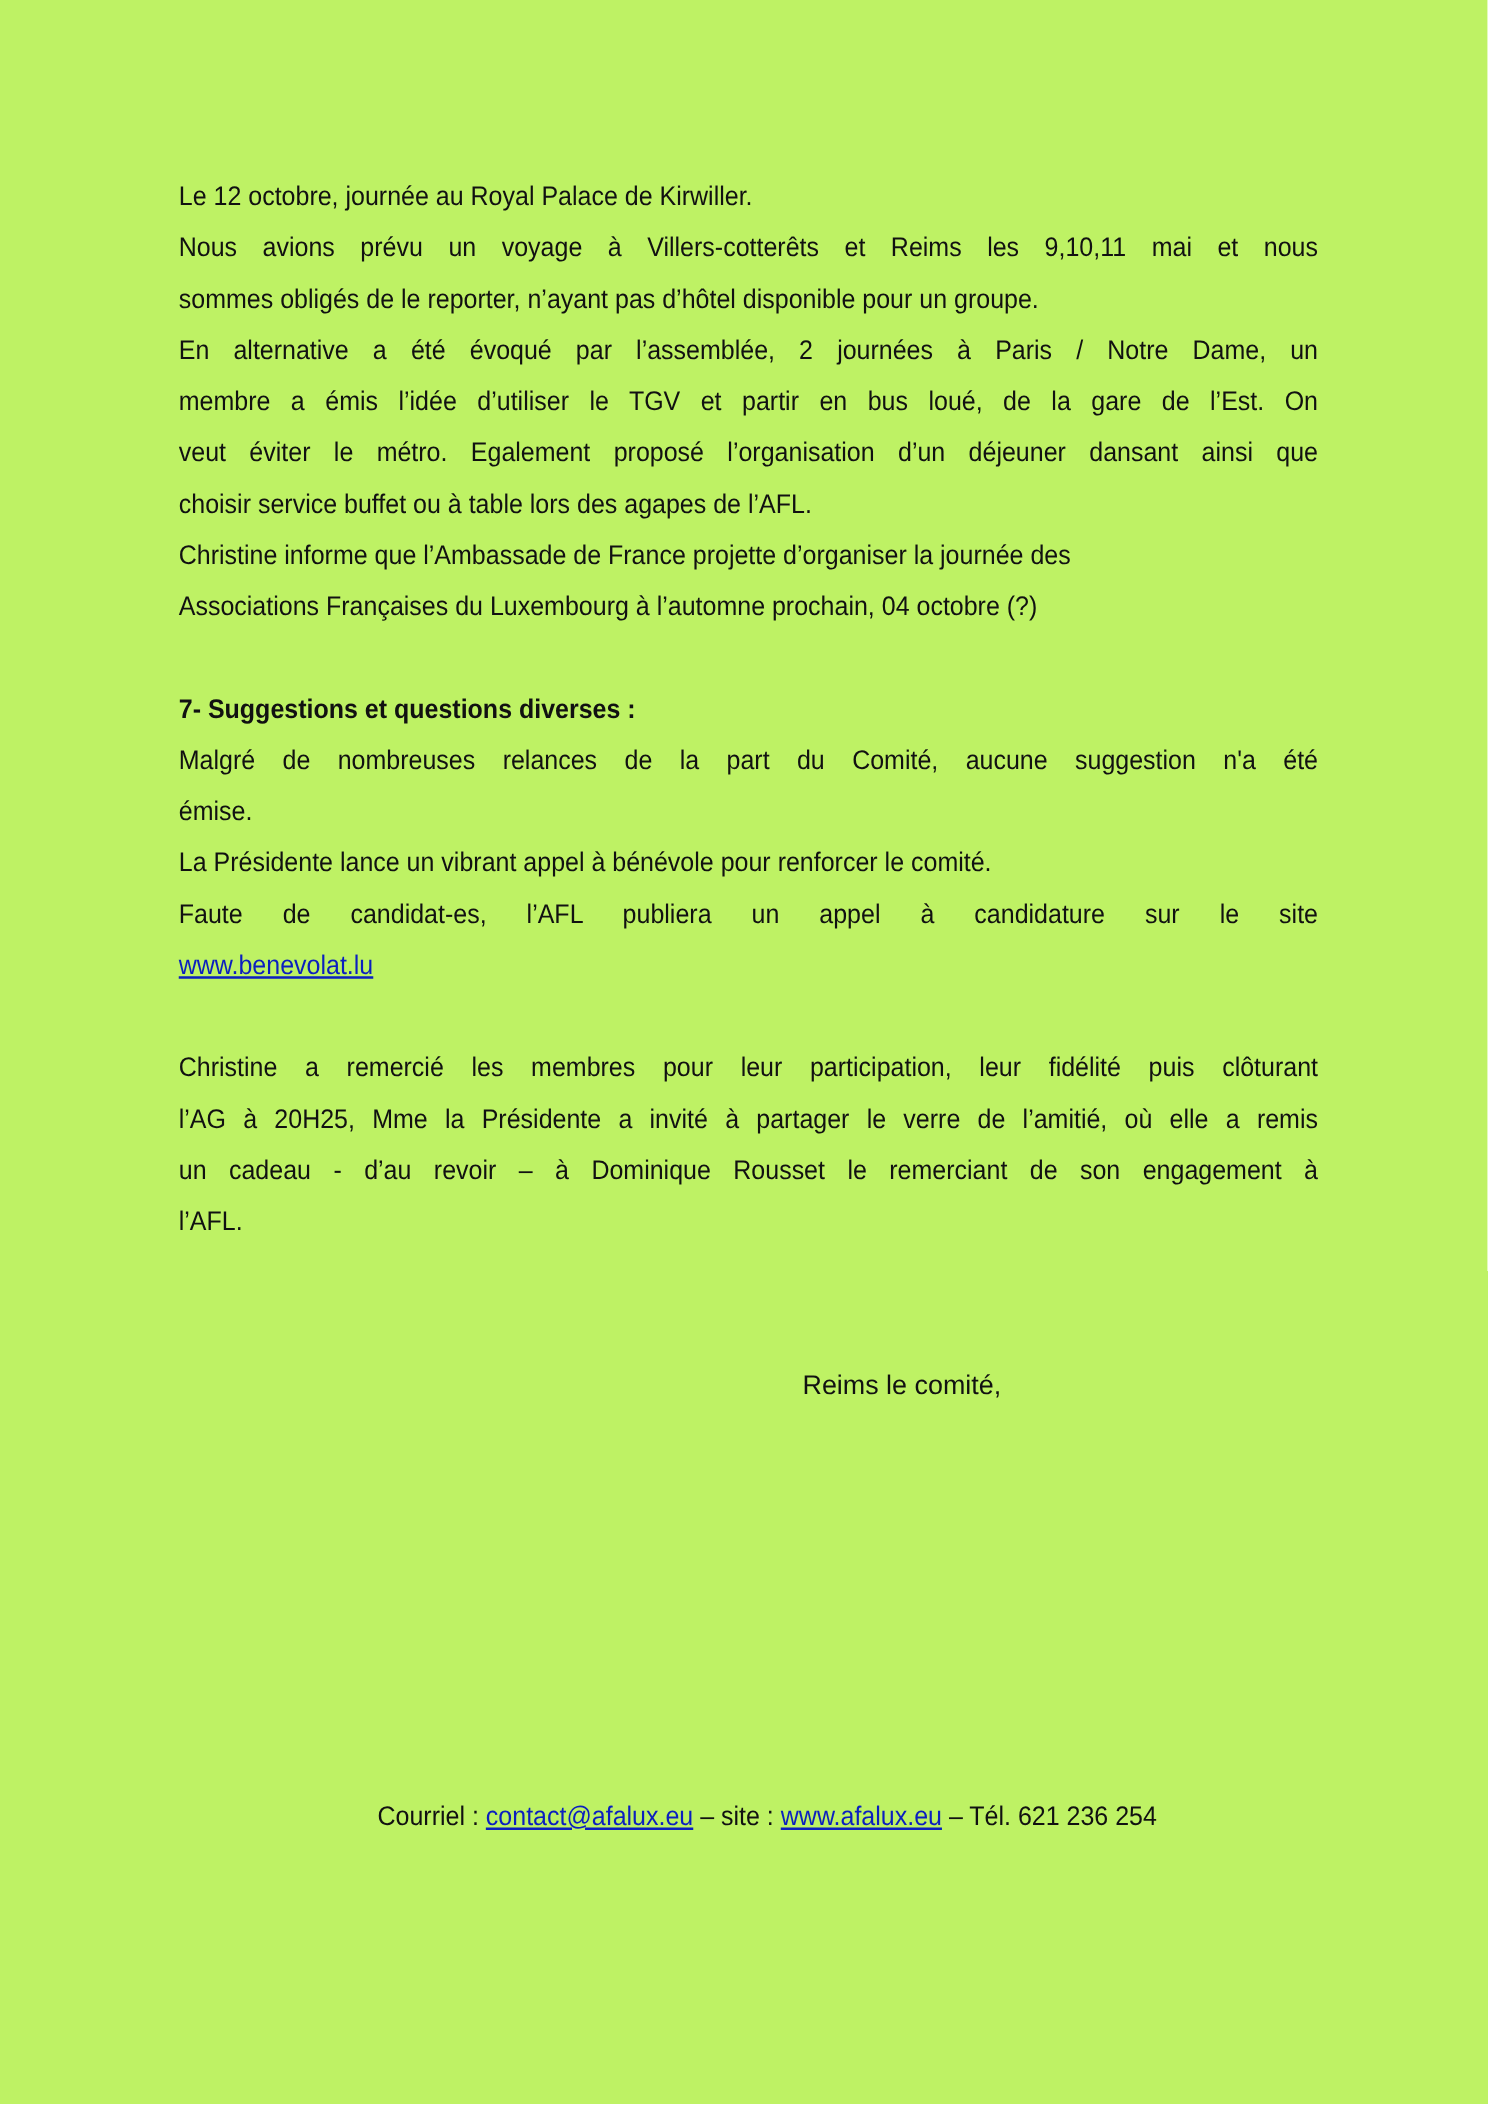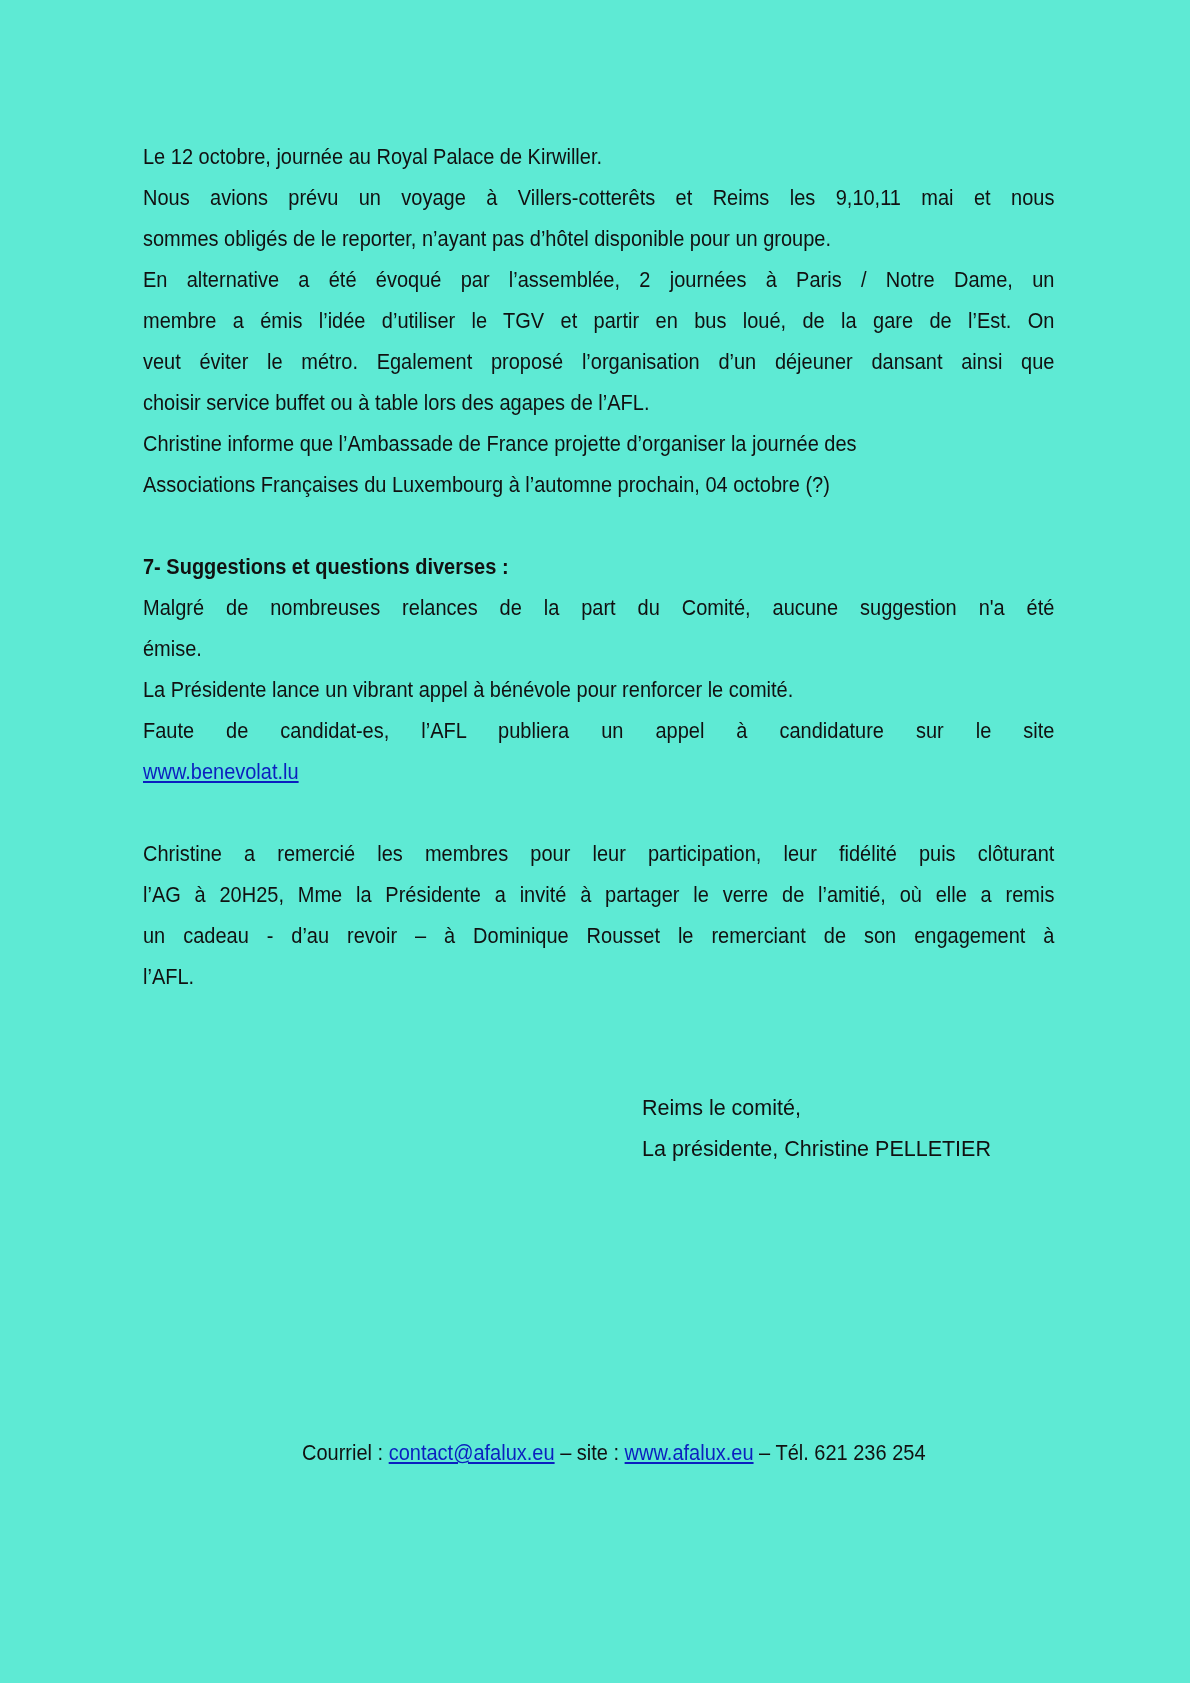--- a/index.html
+++ b/index.html
@@ -1,17 +1,17 @@
 <!DOCTYPE html>
 <html><head>
   <meta charset="utf-8">
   <style>
     html, body { margin: 0; padding: 0; background: #ffffff; }
     body { width: 1190px; height: 1683px; position: relative; overflow: hidden; }
-    .page { position: absolute; left: 0; top: 0; width: 1190px; height: 1683px; background: #5eead4; }
+    .page { position: absolute; left: 0; top: 0; width: 1190px; height: 1683px; background: #bef264; }
     .line {
       position: absolute;
       left: 143px;
       width: 911px;
       font-family: "Liberation Sans", sans-serif;
       font-size: 21.5px;
       color: #111;
       white-space: nowrap;
       line-height: 26px;
     }
@@ -49,19 +49,18 @@
   <div class="line narrow" style="top:759px;">
     <a class="link">www.benevolat.lu</a>
   </div>
 
   <div class="line narrow just" style="top:841px;">Christine a remercié les membres pour leur participation, leur fidélité  puis clôturant</div>
   <div class="line narrow just" style="top:882px;">l’AG à 20H25, Mme la Présidente a invité à partager le verre de l’amitié, où elle a remis</div>
   <div class="line narrow just" style="top:923px;">un cadeau - d’au revoir – à Dominique Rousset le remerciant de son engagement à</div>
   <div class="line narrow" style="top:964px;">l’AFL.</div>
 
   <div class="sig" style="top:1095px;">Reims le comité,</div>
-  <div class="sig" style="top:1136px;">La présidente, Christine PELLETIER</div>
 
   <div class="footer">
     <span>Courriel : </span><a class="link">contact@afalux.eu</a><span> – site : </span><a class="link">www.afalux.eu</a><span> – Tél. 621 236 254</span>
   </div>
 
 </div>
 
 </body></html>

